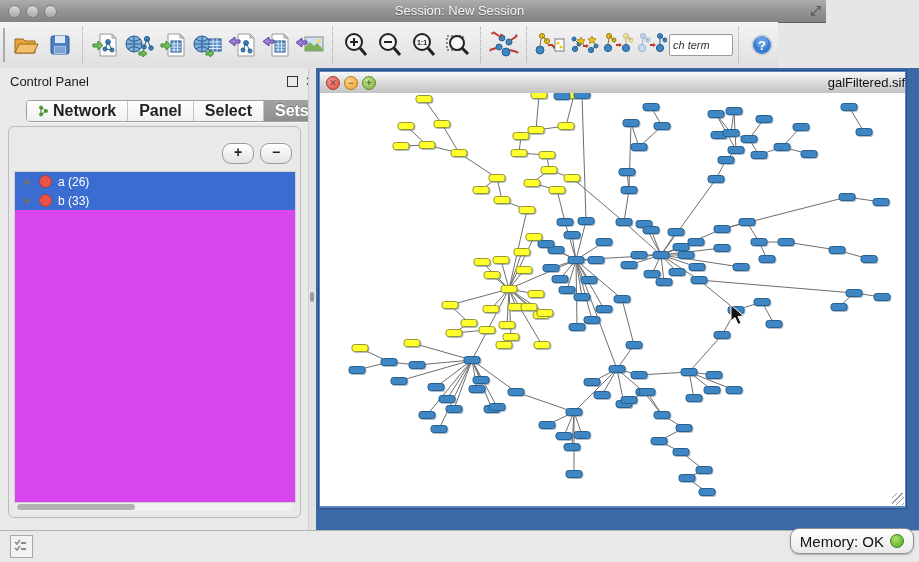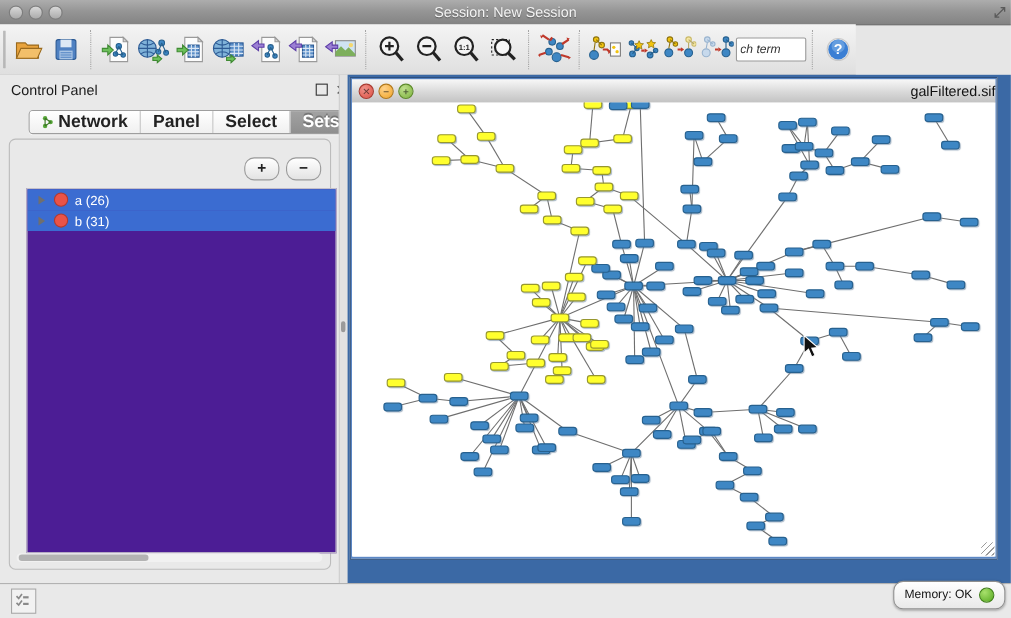--- a/index.html
+++ b/index.html
@@ -2,21 +2,21 @@
 <html><head>
 <meta charset="utf-8">
 <style>
   html,body{margin:0;padding:0;}
   body{width:919px;height:562px;position:relative;overflow:hidden;
        font-family:"Liberation Sans","DejaVu Sans",sans-serif;
        background:#e6e6e6;-webkit-font-smoothing:antialiased;}
   .abs{position:absolute;}
 
   
-  #titlebar{left:0;top:0;width:919px;height:22px;
+  #titlebar{left:0;top:0;width:826px;height:22px;
     background:linear-gradient(180deg,#adadad 0%,#969696 45%,#838383 100%);
     border-bottom:1px solid #5f5f5f;}
   .tl{position:absolute;top:5px;width:11px;height:11px;border-radius:50%;
       background:linear-gradient(180deg,#d9d9d9,#ababab);border:1px solid #7d7d7d;}
   #titlebar .t1{left:8px;} #titlebar .t2{left:26px;} #titlebar .t3{left:44px;}
   #win-title{left:0;top:3px;width:919px;text-align:center;font-size:13px;color:#f4f4f4;
     text-shadow:0 1px 1px rgba(0,0,0,.35);}
   #fullscreen-ic{right:5px;top:3px;color:#5a5a5a;font-size:13px;font-weight:bold;}
 
   
@@ -53,21 +53,21 @@
   .tab.active{background:linear-gradient(#a2a2a2,#8f8f8f);color:#fff;
     text-shadow:0 -1px 0 rgba(0,0,0,.25);}
 
   #setsbox{left:8px;top:58px;width:291px;height:390px;border:1px solid #bcbcbc;
     border-radius:6px;background:#e9e9e9;}
   .mini-btn{position:absolute;top:16px;width:30px;height:19px;border:1px solid #9a9a9a;border-radius:9px;
     background:linear-gradient(#ffffff,#e3e3e3);font-size:14px;font-weight:bold;color:#222;
     text-align:center;line-height:17px;}
   #btn-add{right:46px;} #btn-remove{right:8px;}
 
-  #sets-list{left:5px;top:44px;width:280px;height:330px;background:#4c1d95;border:1px solid #cfcfcf;margin-left:10px;}
+  #sets-list{left:5px;top:44px;width:280px;height:330px;background:#d946ef;border:1px solid #cfcfcf;}
   .set-row{position:relative;height:19px;display:flex;align-items:center;background:#3b6cd1;}
   .set-row .arrow{width:0;height:0;border-left:6px solid #6f6f6f;border-top:4px solid transparent;
     border-bottom:4px solid transparent;margin:0 8px 0 10px;}
   .set-row .dot{width:11px;height:11px;border-radius:50%;background:#ea5347;border:1px solid #b03a31;
     margin-right:6px;}
   .set-row .lbl{font-size:12px;color:#fff;}
 
   #hscroll{left:6px;top:376px;width:278px;height:8px;background:#f1f1f1;border-radius:4px;}
   #hscroll .thumb{position:absolute;left:2px;top:1px;width:118px;height:6px;background:#b3b3b3;border-radius:3px;}
 
@@ -95,21 +95,21 @@
   #netwin-title{left:0;top:3px;width:585px;text-align:right;font-size:13px;color:#111;position:absolute;}
   #graph-wrap{left:1px;top:22px;width:585px;height:413px;position:absolute;background:#fff;overflow:hidden;}
   #grip{position:absolute;right:1px;bottom:1px;width:12px;height:12px;
     background:repeating-linear-gradient(135deg,transparent 0 3px,#9a9a9a 3px 4px);}
 
   
   #statusbar{left:0;top:530px;width:919px;height:32px;background:#e9e9e9;border-top:1px solid #b2b2b2;}
   #status-left-btn{left:10px;top:4px;width:21px;height:21px;border:1px solid #a8a8a8;background:#f2f2f2;}
   #memory-btn{right:5px;top:-3px;height:24px;padding:0 9px;border:1px solid #8f8f8f;border-radius:9px;
     background:linear-gradient(#ffffff,#e9e9e9);display:flex;align-items:center;gap:6px;
-    font-size:11px;color:#111;box-shadow:0 1px 2px rgba(0,0,0,.25);}
+    font-size:15px;color:#111;box-shadow:0 1px 2px rgba(0,0,0,.25);}
   #memory-dot{width:12px;height:12px;border-radius:50%;background:radial-gradient(circle at 35% 30%,#a8e06c,#55a820);
     border:1px solid #3e7d18;}
 </style>
 </head>
 <body>
 
 <div id="titlebar" class="abs">
   <div class="tl t1"></div>
   <div class="tl t2"></div>
   <div class="tl t3"></div>
@@ -357,21 +357,21 @@
 
     <div id="sets-list" class="abs">
       <div class="set-row">
         <span class="arrow"></span>
         <span class="dot"></span>
         <span class="lbl">a (26)</span>
       </div>
       <div class="set-row">
         <span class="arrow"></span>
         <span class="dot"></span>
-        <span class="lbl">b (31)</span>
+        <span class="lbl">b (33)</span>
       </div>
     </div>
 
     <div id="hscroll" class="abs">
       <div class="thumb"></div>
     </div>
   </div>
 
   <div id="cp-buttons" class="abs">
     <div class="cpbtn w34">

